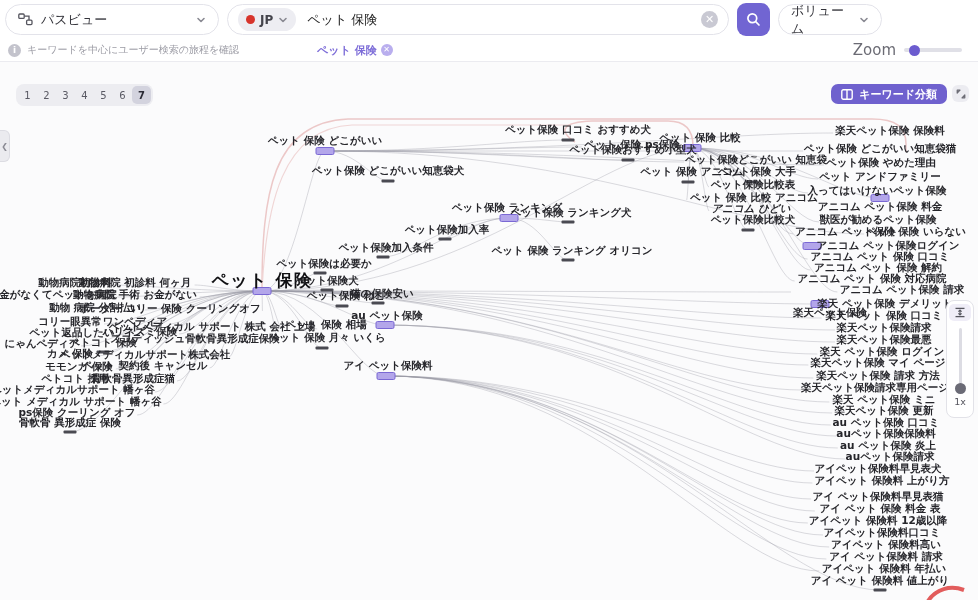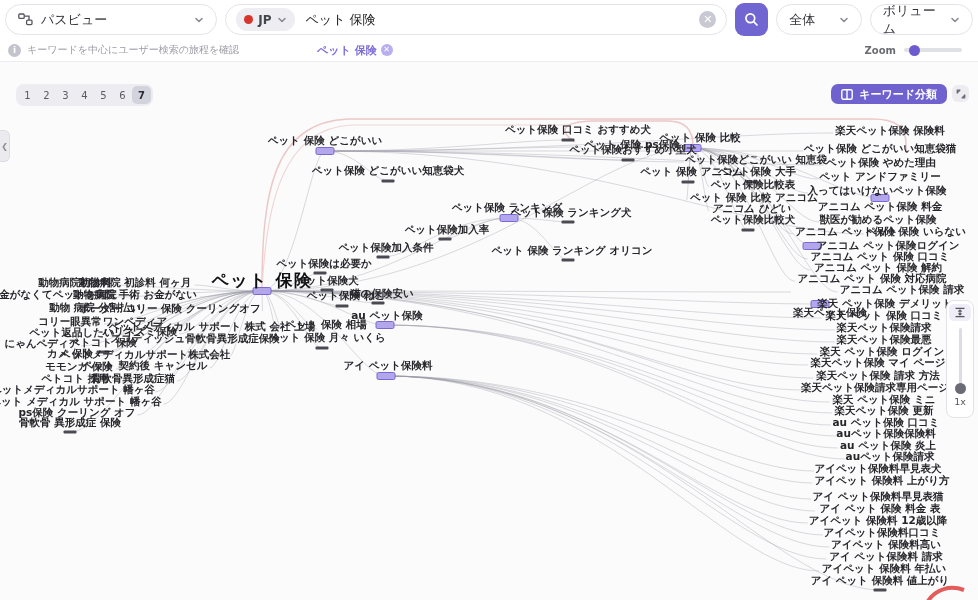--- a/index.html
+++ b/index.html
@@ -22,21 +22,21 @@
   .selpill { width:86px; justify-content:space-between; }
   .volpill { width:104px; justify-content:space-between; }
 
   
   .subbar { position:relative; z-index:6; background:#fff; height:23px; display:flex; align-items:center; padding:0 8px; border-bottom:1px solid #ebebf0; }
   .info-ic { width:13px; height:13px; border-radius:50%; background:#c3c3cc; color:#fff; font-size:9px; font-weight:700; text-align:center; line-height:13px; flex:0 0 auto; }
   .hint { font-size:10px; color:#9b9ba4; margin-left:6px; }
   .kwtag { margin-left:78px; display:flex; align-items:center; gap:4px; font-size:11px; font-weight:700; color:#7d6dd8; cursor:pointer; }
   .kwtag .x { width:12px; height:12px; border-radius:50%; background:#b9aeee; color:#fff; font-size:8px; line-height:12px; text-align:center; font-weight:400; }
   .zoomctl { margin-left:auto; display:flex; align-items:center; gap:8px; padding-right:8px; }
-  .zoomctl .zl { font-size:10px; color:#6b6b74; font-weight:700; }
+  .zoomctl .zl { font-size:15px; color:#6b6b74; font-weight:400; }
   .ztrack { width:58px; height:4px; border-radius:2px; background:#e0e0e7; position:relative; cursor:pointer; }
   .zthumb { position:absolute; top:-3.5px; left:5px; width:11px; height:11px; border-radius:50%; background:#6c5ccf; }
 
   
   .pager { position:absolute; z-index:6; left:16px; top:84px; background:#ededf1; border-radius:8px; padding:2px; display:flex; }
   .pager .pg { width:19px; height:18px; border-radius:5px; font-size:10px; color:#5a5a64; display:flex; align-items:center; justify-content:center; cursor:pointer; }
   .pager .pg.active { background:#d3d3de; color:#2c2c36; font-weight:700; }
   .classify-btn { position:absolute; z-index:6; right:31px; top:84px; height:20px; background:#6f61ce; color:#fff; border:none; border-radius:7px; font-size:11px; font-weight:700; display:flex; align-items:center; gap:6px; padding:0 10px; cursor:pointer; font-family:inherit; }
   .expand-btn { position:absolute; z-index:6; right:9px; top:85px; width:17px; height:17px; border-radius:6px; background:#ececf1; border:none; display:flex; align-items:center; justify-content:center; cursor:pointer; }
   .side-tab { position:absolute; z-index:6; left:0; top:130px; width:10px; height:32px; background:#ebebef; border:1px solid #dcdce2; border-left:none; border-radius:0 6px 6px 0; font-size:8px; color:#8a8a93; display:flex; align-items:center; justify-content:center; cursor:pointer; }
@@ -300,26 +300,20 @@
     <span class="clear-btn">✕</span>
   </div>
 
   <button class="search-btn">
     <svg width="15" height="15" viewBox="0 0 15 15">
       <circle cx="6.3" cy="6.3" r="4.4" fill="none" stroke="#fff" stroke-width="1.7"></circle>
       <line x1="9.7" y1="9.7" x2="13" y2="13" stroke="#fff" stroke-width="1.7" stroke-linecap="round"></line>
     </svg>
   </button>
 
-  <div class="pill selpill">
-    <span>全体</span>
-    <svg class="chev" viewBox="0 0 10 10">
-        <polyline points="2,3.5 5,6.5 8,3.5"></polyline>
-      </svg>
-  </div>
   <div class="pill volpill">
     <span>ボリューム</span>
     <svg class="chev" viewBox="0 0 10 10">
         <polyline points="2,3.5 5,6.5 8,3.5"></polyline>
       </svg>
   </div>
 </div>
 
 <div class="subbar">
   <span class="info-ic">i</span>

